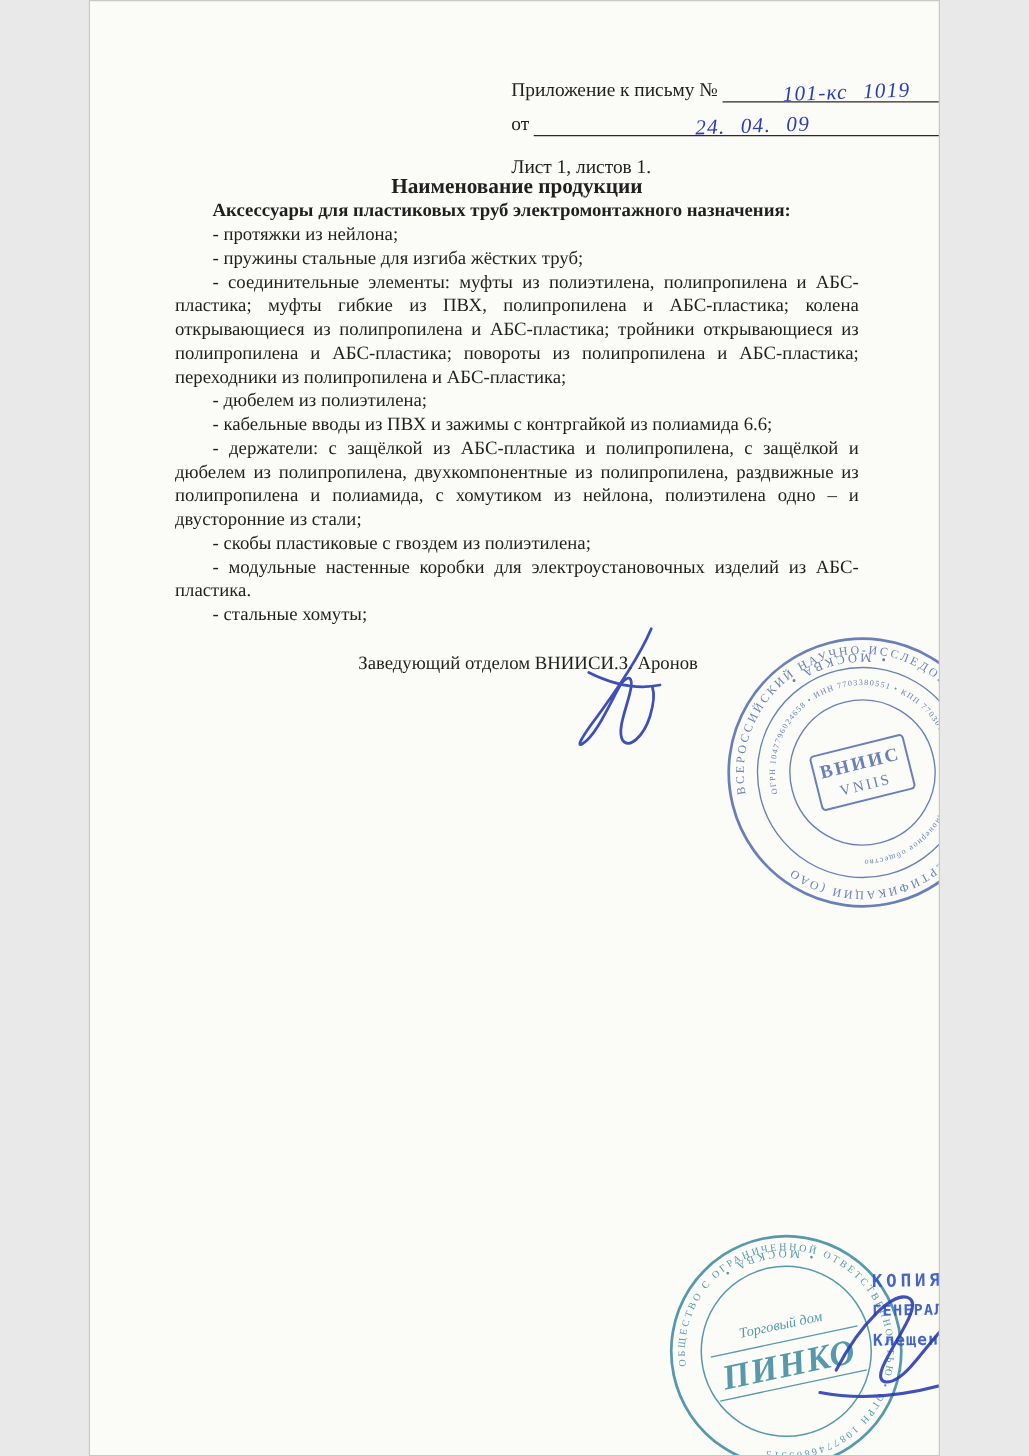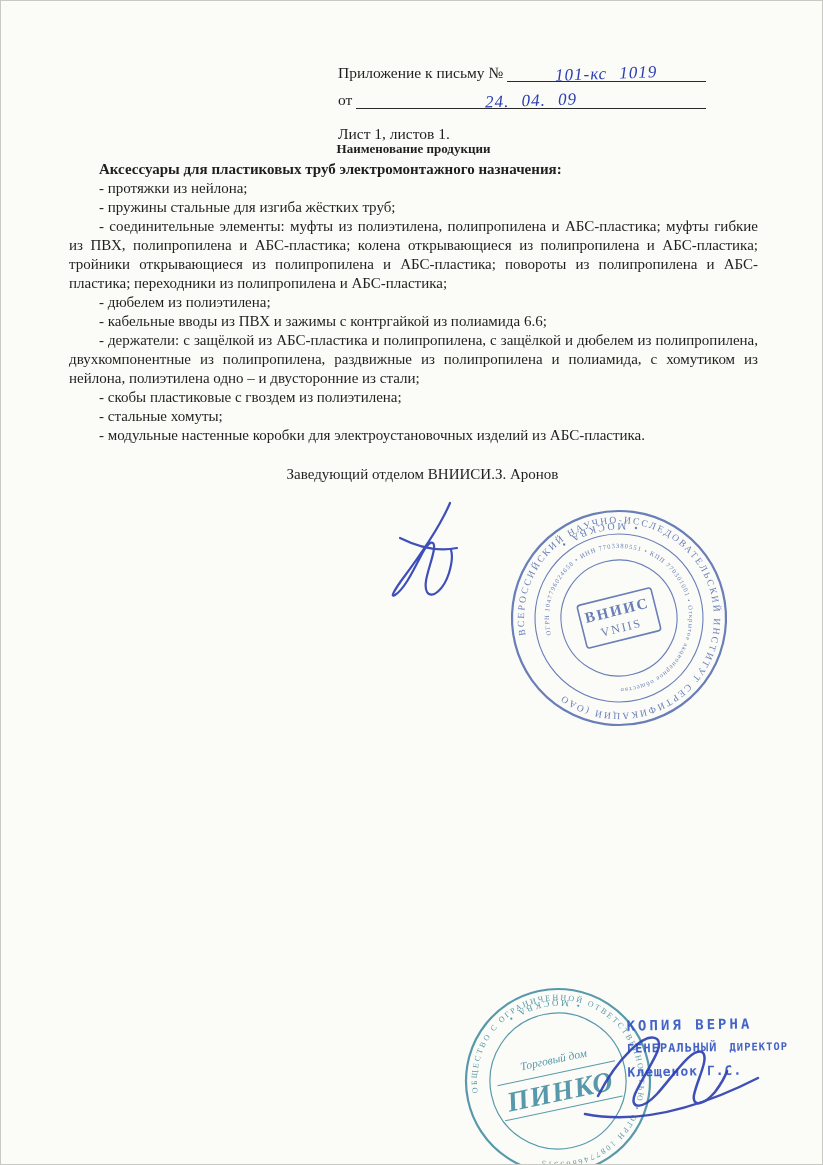--- a/index.html
+++ b/index.html
@@ -1,39 +1,39 @@
 <!DOCTYPE html>
 <html lang="ru" style="--paper: #fbfbf7; --text: #1f1f1f; --stamp-blue: #4a64ab; --stamp-teal: #2a7e95; --ink-blue: #2b3db2; --cert-blue: #3457c4;"><head>
 <meta charset="utf-8">
 <style>
   :root{
     --paper:#fbfbf7; --text:#1f1f1f; --stamp-blue:#4a64ab; --stamp-teal:#2a7e95;
     --ink-blue:#2b3db2; --cert-blue:#3457c4; --line:#2a2a2a;
   }
   html,body{margin:0;padding:0;background:#e9e9e9;}
   .page{
-    position:relative; width:823px; height:1165px; margin:0 auto;
+    position:relative; width:681px; height:1165px; margin:0 auto;
     background:var(--paper); overflow:hidden; box-sizing:border-box;
     border:1px solid #c9c9c4;
     font-family:"Liberation Serif","DejaVu Serif",serif; color:var(--text);
   }
   
   .hdr{position:absolute; left:337px; top:60px; width:368px; font-size:15.5px;}
   .hdr-row{display:flex; align-items:flex-end; margin-bottom:6px;}
   .hdr-label{white-space:nowrap; padding-right:4px;}
   .hdr-fill{flex:1; border-bottom:1.4px solid var(--line); text-align:center; min-height:20px;}
   .hand{
     display:inline-block; color:var(--ink-blue);
     font-style:italic; font-size:17px; letter-spacing:1px;
     transform:rotate(-2deg) translateY(3px); word-spacing:7px;
   }
   .hdr-sheet{margin-top:16px;}
   
   .content{position:absolute; left:68px; right:64px; top:138px; font-size:15px; line-height:19px;}
-  .doc-title{text-align:center; font-weight:700; font-size:13px; margin:0 0 2px 0;}
+  .doc-title{text-align:center; font-weight:700; font-size:17px; margin:0 0 2px 0;}
   .doc-subtitle{font-weight:700; text-indent:30px; margin:0; text-align:justify;}
   .content p.item{margin:0; text-indent:30px; text-align:justify;}
   .sig-row{display:flex; justify-content:center; margin-top:20px;}
   .sig-row .left{padding-left:18px;}
   
   .stamp{position:absolute; pointer-events:none;}
   .stamp-vniis{left:503px; top:502px; color:var(--stamp-blue); opacity:.82;}
   .stamp-pinko{left:457px; top:980px; color:var(--stamp-teal); opacity:.78;}
   
   .cert{
@@ -71,22 +71,22 @@
   <div class="content">
     <p class="doc-title">Наименование продукции</p>
     <p class="doc-subtitle">Аксессуары для пластиковых труб электромонтажного назначения:</p>
     <p class="item">- протяжки из нейлона;</p>
     <p class="item">- пружины стальные для изгиба жёстких труб;</p>
     <p class="item">- соединительные элементы: муфты из полиэтилена, полипропилена и АБС-пластика; муфты гибкие из ПВХ, полипропилена и АБС-пластика; колена открывающиеся из полипропилена и АБС-пластика; тройники открывающиеся из полипропилена и АБС-пластика; повороты из полипропилена и АБС-пластика; переходники из полипропилена и АБС-пластика;</p>
     <p class="item">- дюбелем из полиэтилена;</p>
     <p class="item">- кабельные вводы из ПВХ и зажимы с контргайкой из полиамида 6.6;</p>
     <p class="item">- держатели: с защёлкой из АБС-пластика и полипропилена, с защёлкой и дюбелем из полипропилена, двухкомпонентные из полипропилена, раздвижные из полипропилена и полиамида, с хомутиком из нейлона, полиэтилена одно – и двусторонние из стали;</p>
     <p class="item">- скобы пластиковые с гвоздем из полиэтилена;</p>
+    <p class="item">- модульные настенные коробки для электроустановочных изделий из АБС-пластика.</p>
     <p class="item">- стальные хомуты;</p>
-    <p class="item">- модульные настенные коробки для электроустановочных изделий из АБС-пластика.</p>
     <div class="sig-row">
       <span class="left">Заведующий отделом ВНИИС</span>
       <span class="right">И.З. Аронов</span>
     </div>
   </div>
 
   <svg class="stamp stamp-vniis" width="230" height="230" viewBox="0 0 230 230">
     <defs>
       <path id="vs-outer" d="M 20 115 A 95 95 0 1 1 210 115 A 95 95 0 1 1 20 115"></path>
       <path id="vs-bottom" d="M 210 115 A 95 95 0 1 0 20 115"></path>

